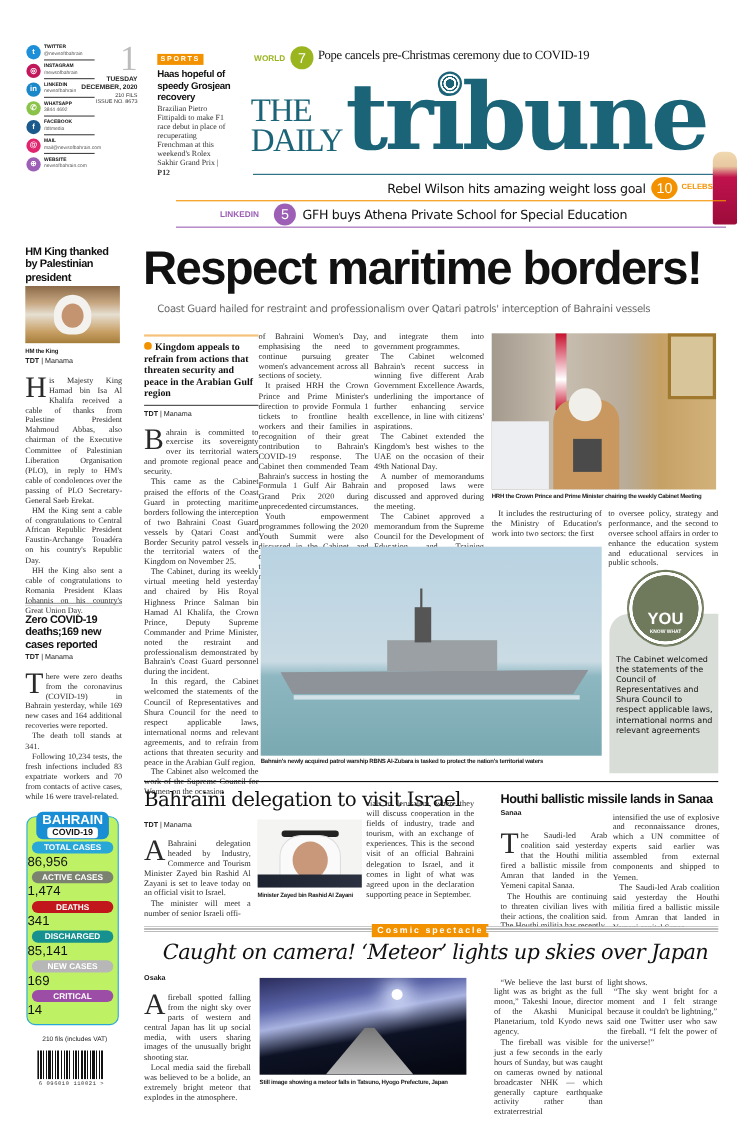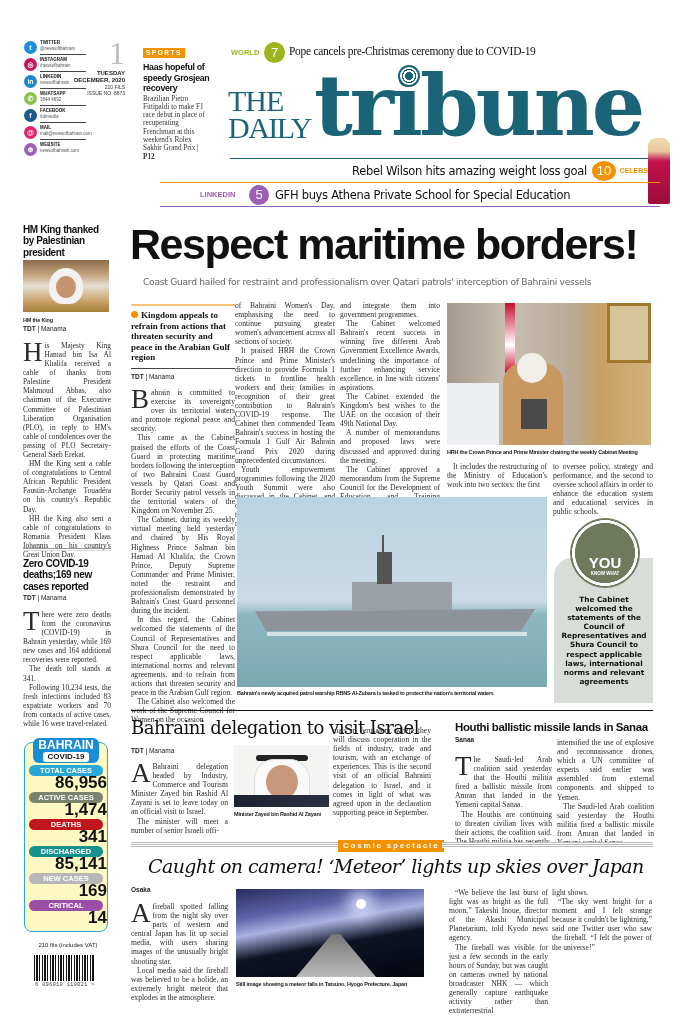--- a/index.html
+++ b/index.html
@@ -9,21 +9,21 @@
 .body-text p{text-indent:6px}
 .body-text p.first{text-indent:0}
 .drop{float:left;font-size:27px;line-height:21px;margin:1px 2px 0 0;font-family:"Liberation Serif",serif}
 .social{left:24px;width:60px;height:17px}
 .social .ic{position:absolute;left:0;top:1px;width:13px;height:13px;border-radius:50%;color:#fff;font-size:7px;line-height:13px;text-align:center;font-family:"Liberation Sans",sans-serif;font-weight:bold}
 .social .lbl{position:absolute;left:16px;top:0;font-size:4.5px;font-weight:bold;font-family:"Liberation Sans",sans-serif;color:#111;line-height:5px}
 .social .hdl{position:absolute;left:16px;top:6px;font-size:4.5px;font-family:"Liberation Sans",sans-serif;color:#555;line-height:5px;white-space:nowrap}
 .social .rule{position:absolute;left:16px;top:14px;width:46px;height:1px;background:#444}
 .teaser-line{height:1px;position:absolute}
 .covid-pill{margin:2px auto 0;width:74px;height:11px;border-radius:6px;color:#fff;font-family:"Liberation Sans",sans-serif;font-weight:bold;font-size:7.5px;line-height:11px;text-align:center}
-.covid-val{font-family:"Liberation Sans",sans-serif;font-weight:bold;font-size:17px;text-align:right;line-height:14px;color:#111}
+.covid-val{font-family:"Liberation Sans",sans-serif;font-weight:normal;font-size:12px;text-align:left;line-height:14px;color:#111}
 .cap{font-family:"Liberation Sans",sans-serif;font-size:6px;color:#222;font-weight:bold;letter-spacing:-0.2px}
 .byline{font-family:"Liberation Sans",sans-serif;font-size:6.5px;color:#222}
 .byline b{font-weight:bold}
 </style>
 </head>
 <body>
 
 <div class="abs" style="left:0;top:40px;width:90px;height:120px">
   <div class="abs social" style="top:0">
     <span class="ic" style="background:#1d8fd8">t</span>
@@ -133,21 +133,21 @@
   <div style="font-family:'Liberation Sans',sans-serif;font-weight:bold;font-size:10px;line-height:11.3px;color:#111;letter-spacing:-0.4px">Zero COVID-19 deaths;169 new cases reported</div>
   <div class="byline" style="margin-top:2px"><b>TDT</b> | <span>Manama</span></div>
   <div class="body-text" style="margin-top:9px;font-size:7.4px">
     <p class="first"><span class="drop">T</span>here were zero deaths from the coronavirus (COVID-19) in Bahrain yesterday, while 169 new cases and 164 additional recoveries were reported.</p>
     <p>The death toll stands at 341.</p>
     <p>Following 10,234 tests, the fresh infections included 83 expatriate workers and 70 from contacts of active cases, while 16 were travel-related.</p>
   </div>
 </div>
 <div class="abs" style="left:23px;top:548px;width:88px;height:3px;border-top:1px solid #999;border-bottom:1px solid #ddd"></div>
 
-<div class="abs" style="left:24px;top:742px;width:84px;height:190px;border:1.5px solid #29a8d8;border-radius:8px;background:#fef9c3">
+<div class="abs" style="left:24px;top:742px;width:84px;height:190px;border:1.5px solid #29a8d8;border-radius:8px;background:#bef264">
   <div style="margin:-5px auto 0;width:66px;height:25px;background:#1a8ed4;border-radius:6px;text-align:center;color:#fff;font-family:'Liberation Sans',sans-serif;font-weight:bold;font-size:12px;line-height:14px">
     <div>BAHRAIN</div>
     <div style="background:#fff;color:#111;font-size:8px;line-height:10px;width:46px;margin:0 auto;border-radius:3px">COVID-19</div>
   </div>
   <div class="covid-pill" style="background:#29a8d8">TOTAL CASES</div>
   <div class="covid-val">86,956</div>
   <div class="covid-pill" style="background:#7b8270">ACTIVE CASES</div>
   <div class="covid-val">1,474</div>
   <div class="covid-pill" style="background:#c0161c">DEATHS</div>
   <div class="covid-val">341</div>
@@ -213,21 +213,21 @@
   <div style="position:absolute;left:145px;top:38px;width:2px;height:20px;background:#555"></div>
   <div style="position:absolute;left:30px;top:135px;width:260px;height:4px;background:#e6eef1;opacity:.8"></div>
 </div>
 <div class="abs cap" style="left:237px;top:690px;width:320px;font-size:5.5px;white-space:nowrap">Bahrain's newly acquired patrol warship RBNS Al-Zubara is tasked to protect the nation's territorial waters</div>
 
 <div class="abs" style="left:554px;top:558px;width:99px;height:145px;background:#d9ddd7;border-radius:18px 0 0 0"></div>
 <div class="abs" style="left:570px;top:518px;width:70px;height:70px;border-radius:50%;border:1px solid #6f7a5c;background:radial-gradient(circle,#6f7a5c 0,#6f7a5c 62%,#fff 63%,#fff 68%,#6f7a5c 69%,#6f7a5c 71%,#fff 72%,#fff 78%,#6f7a5c 79%,#6f7a5c 81%,#fff 82%);text-align:center">
   <div style="margin-top:36px;color:#fff;font-family:'Liberation Sans',sans-serif;font-weight:bold;font-size:15px;line-height:15px">YOU</div>
   <div style="color:#fff;font-family:'Liberation Sans',sans-serif;font-weight:bold;font-size:4.5px;line-height:7px">KNOW WHAT</div>
 </div>
-<div class="abs" style="left:560px;top:595px;width:88px;font-family:'DejaVu Sans',sans-serif;font-weight:bold;font-size:7.3px;line-height:9.1px;text-align:center;color:#111">The Cabinet welcomed the statements of the Council of Representatives and Shura Council to respect applicable laws, international norms and relevant agreements</div>
+<div class="abs" style="left:560px;top:595px;width:88px;font-family:'DejaVu Sans',sans-serif;font-weight:normal;font-size:7.3px;line-height:9.1px;color:#111">The Cabinet welcomed the statements of the Council of Representatives and Shura Council to respect applicable laws, international norms and relevant agreements</div>
 
 <div class="abs" style="left:131px;top:710px;width:522px;height:1px;background:#111"></div>
 
 <div class="abs" style="left:131px;top:716px;width:290px;font-family:'DejaVu Serif',serif;font-size:18px;line-height:24px;color:#111;white-space:nowrap;letter-spacing:-0.5px">Bahraini delegation to visit Israel</div>
 <div class="abs byline" style="left:131px;top:747px"><b>TDT</b> | <span>Manama</span></div>
 <div class="abs body-text" style="left:131px;top:762px;width:97px">
   <p class="first"><span class="drop">A</span> Bahraini delegation headed by Industry, Commerce and Tourism Minister Zayed bin Rashid Al Zayani is set to leave today on an official visit to Israel.</p>
   <p>The minister will meet a number of senior Israeli offi-</p>
 </div>
 <div class="abs" style="left:234px;top:745px;width:95px;height:62px;background:#f4f4f2;overflow:hidden">

